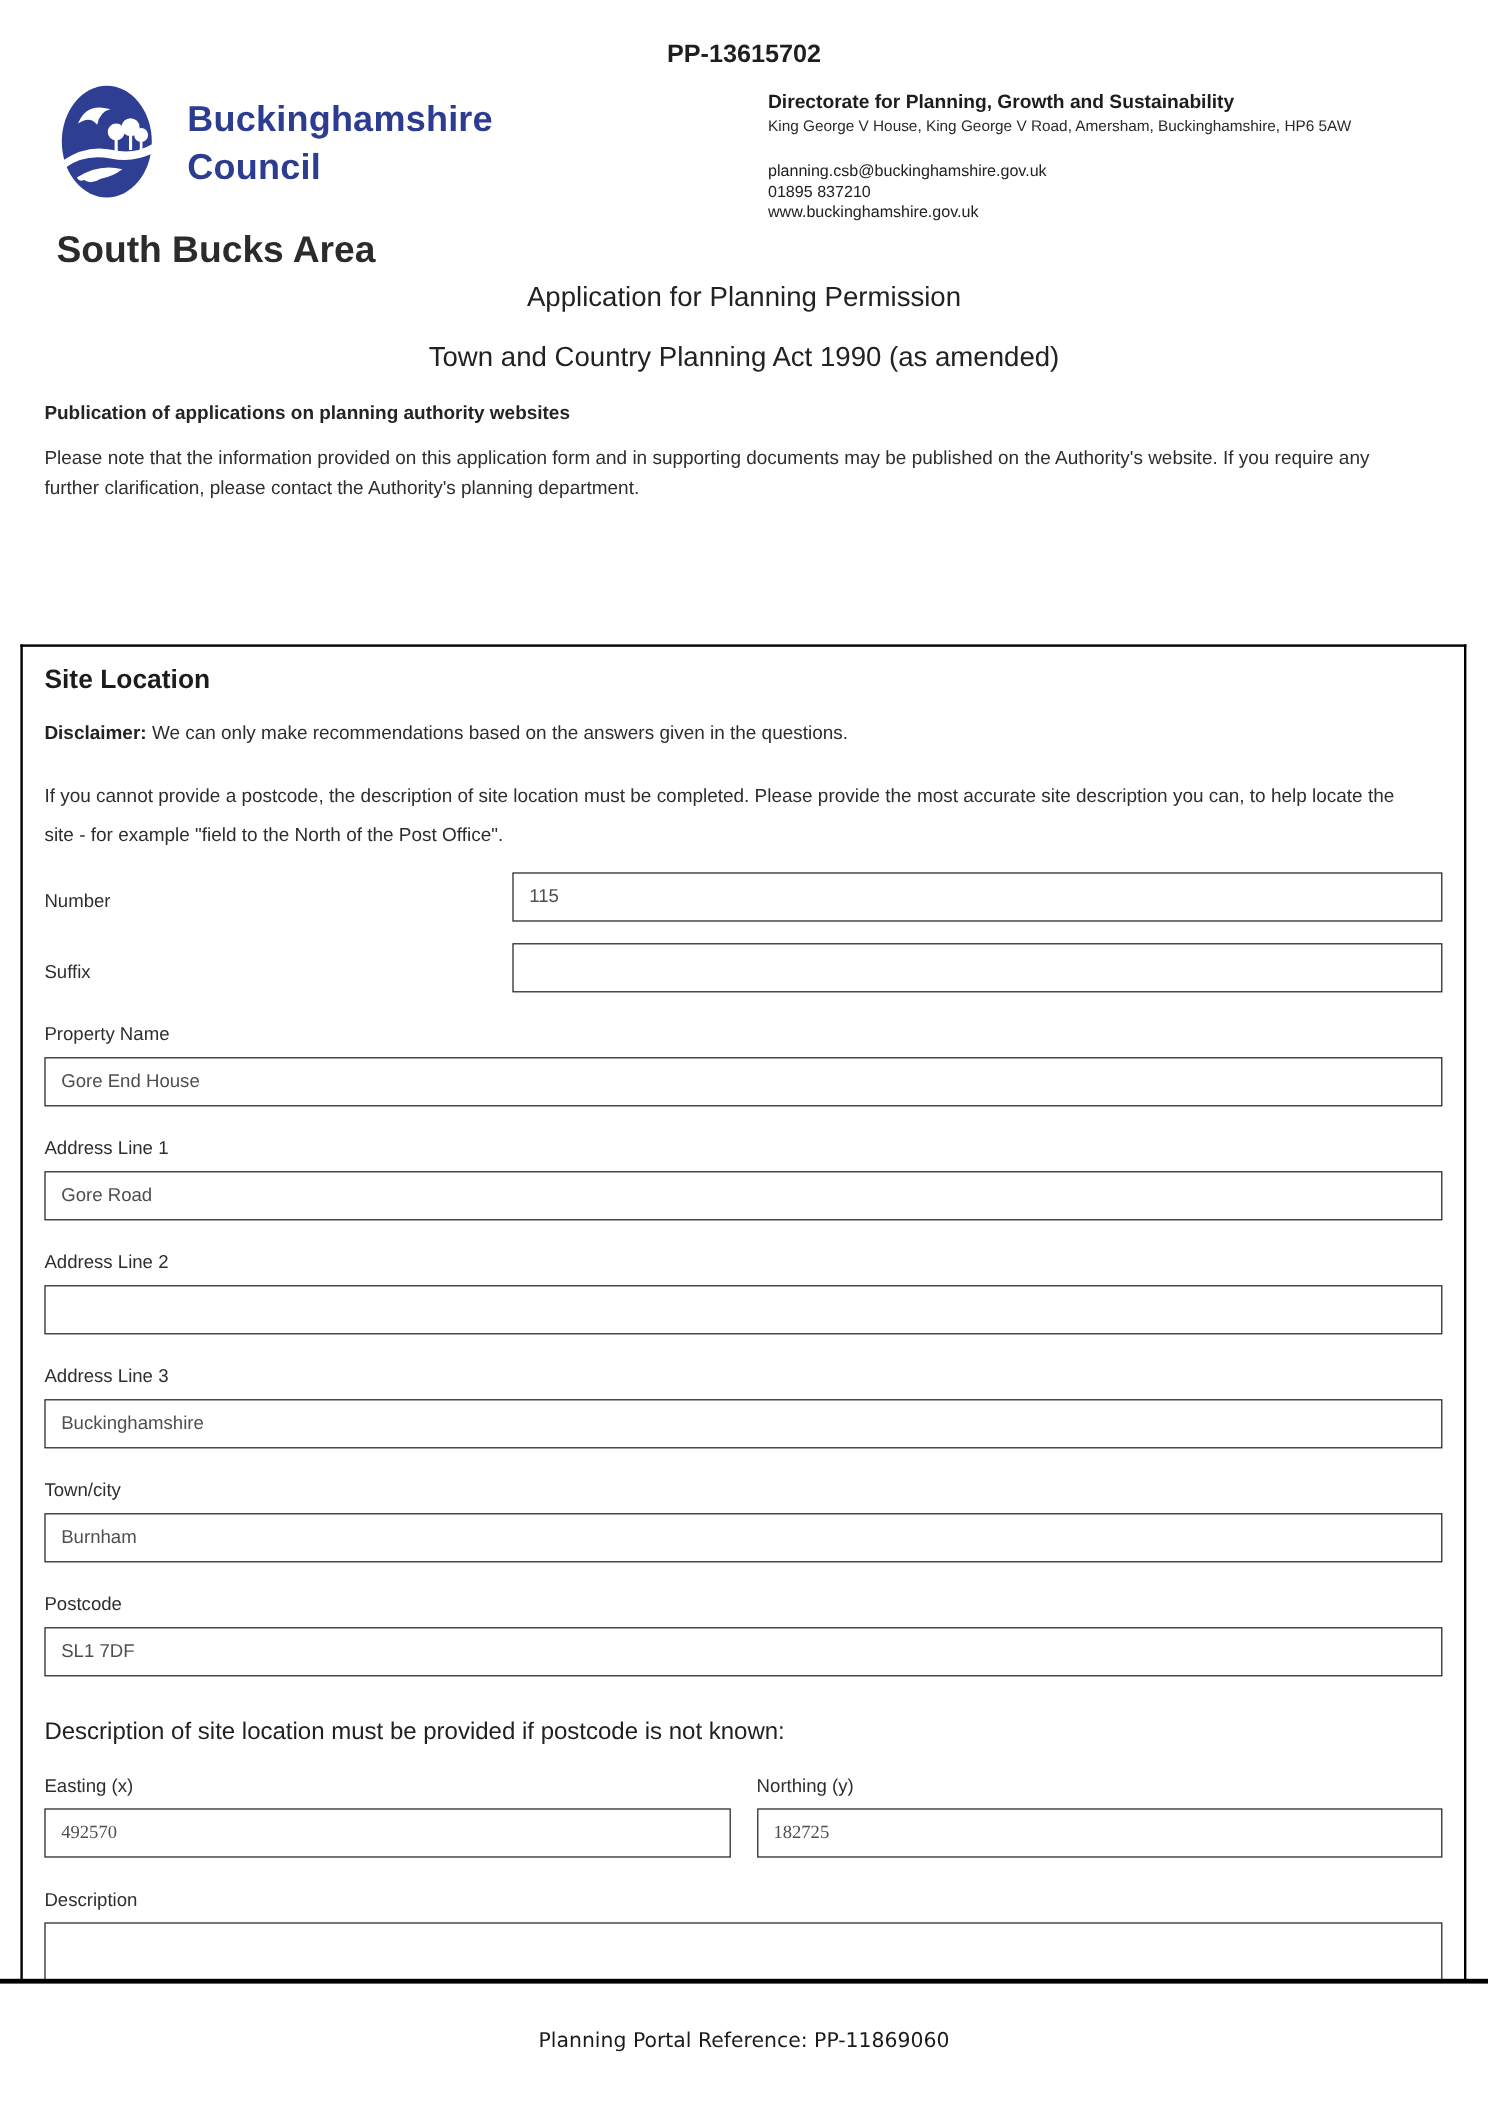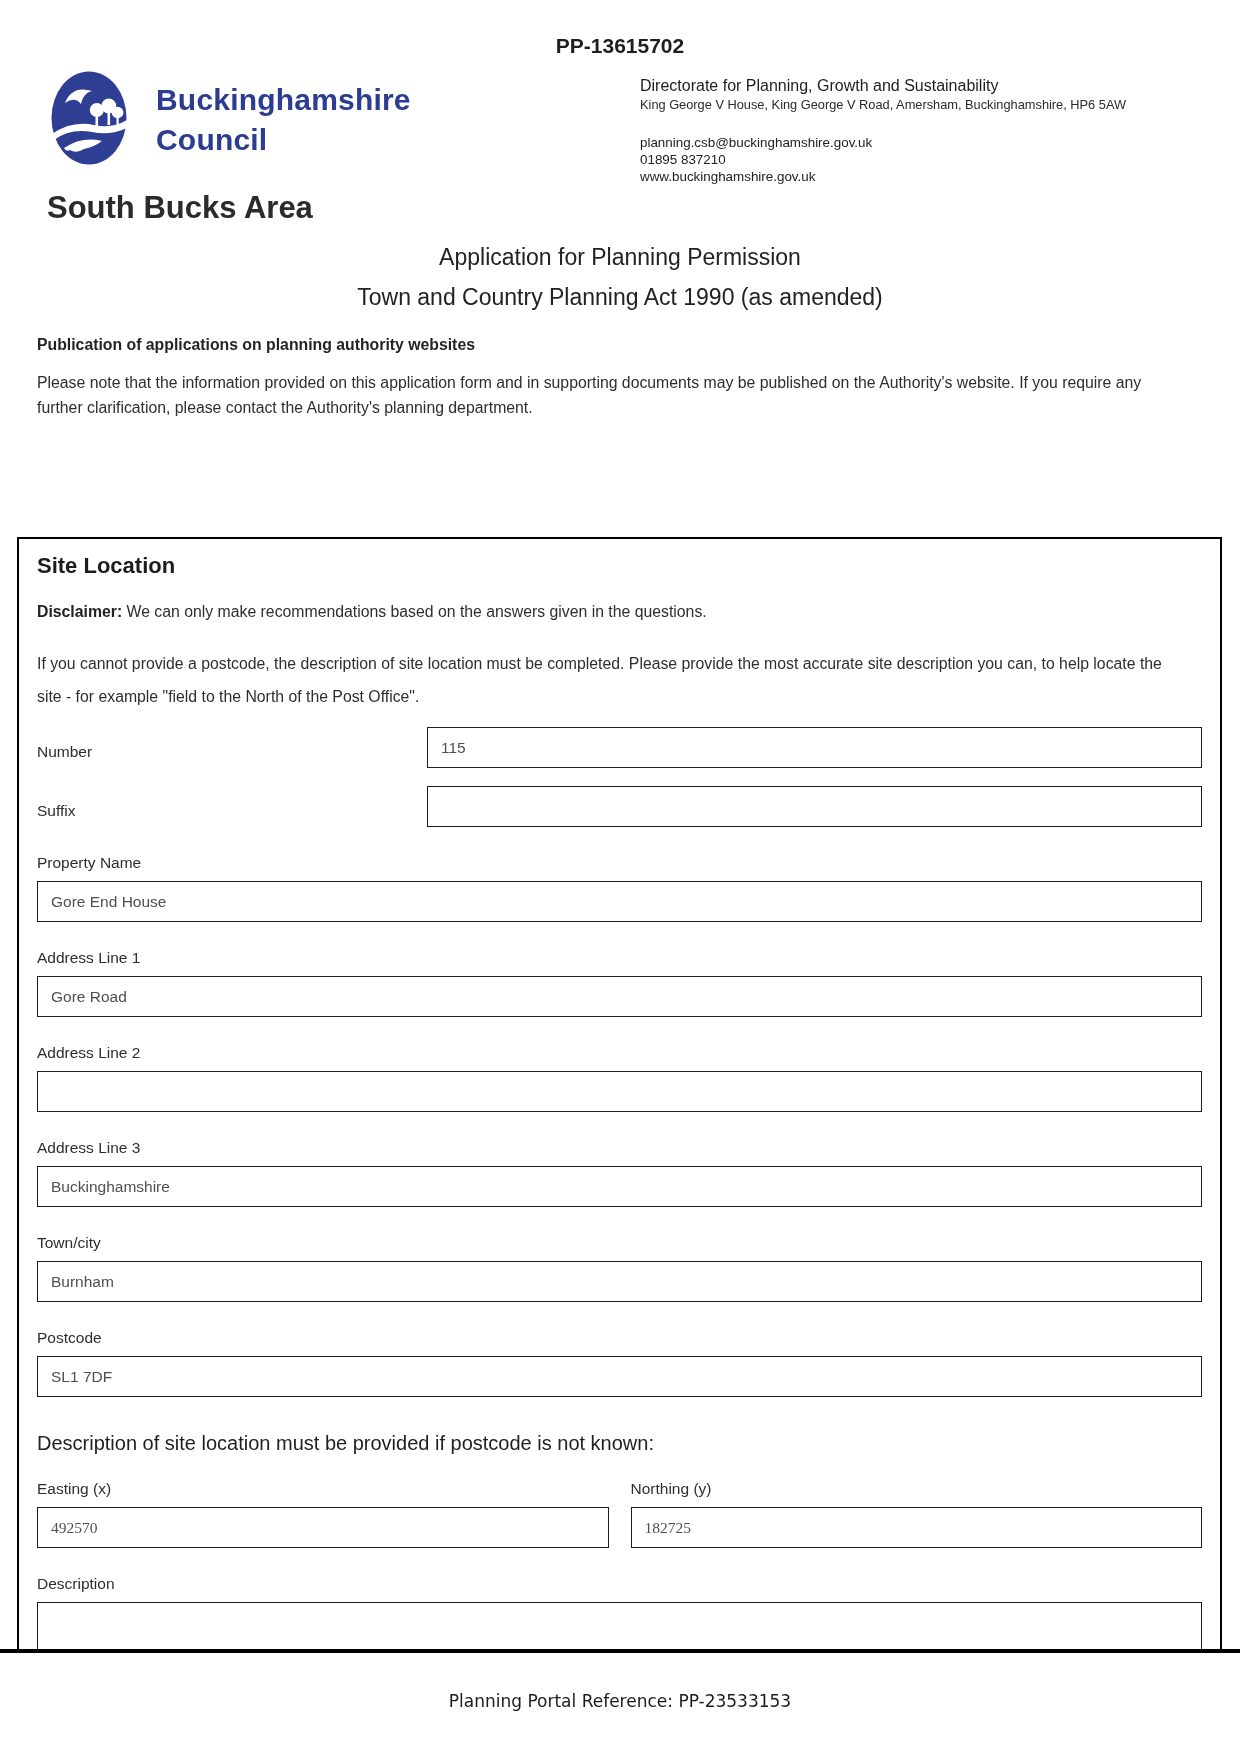--- a/index.html
+++ b/index.html
@@ -10,26 +10,26 @@
   }
   .abs { position:absolute; }
 
   
   .pp-ref { top:34px; left:0; width:1240px; text-align:center;
     font-size:21px; font-weight:bold; color:#1f1f1f; }
   .logo-svg { left:50px; top:70px; }
   .council-name { left:156px; top:80px; font-size:30px; font-weight:bold;
     color:#2c3c90; line-height:40px; letter-spacing:0.2px; }
   .dir-block { left:640px; top:76px; width:490px; }
-  .dir-title { font-size:16px; font-weight:normal; color:#1d1d1d; line-height:19px; }
+  .dir-title { font-size:16px; font-weight:bold; color:#1d1d1d; line-height:19px; }
   .dir-addr { font-size:12.8px; color:#2a2a2a; line-height:16px; margin-top:2px; }
   .dir-contact { margin-top:21px; font-size:13.4px; color:#222; line-height:17px; }
 
   .area-title { left:47px; top:190px; font-size:31px; font-weight:bold; color:#2b2b2b; }
-  .app-title { top:244px; left:0; width:1240px; text-align:center; font-size:23px; color:#222; }
+  .app-title { top:234px; left:0; width:1240px; text-align:center; font-size:23px; color:#222; }
   .act-title { top:284px; left:0; width:1240px; text-align:center; font-size:23px; color:#222; }
 
   .pub-head { left:37px; top:336px; font-size:15.8px; font-weight:bold; color:#242424; }
   .pub-body { left:37px; top:371px; width:1152px; font-size:15.8px;
     line-height:24.5px; color:#2e2e2e; }
 
   
   .box { left:17px; top:537px; width:1205px; height:1114px; box-sizing:border-box;
     border:2px solid #000; border-bottom:none; padding:0 18px; overflow:hidden; }
   .box h2 { margin:14px 0 0 0; font-size:22px; line-height:26px; color:#1c1c1c; }
@@ -168,13 +168,13 @@
     </div>
   </div>
 
   <div class="fgroup">
     <div class="lbl">Description</div>
     <textarea class="tarea" style=""></textarea>
   </div>
 </div>
 
 <div class="abs page-rule"></div>
-<div class="abs footer-ref">Planning Portal Reference: PP-23533153</div>
+<div class="abs footer-ref">Planning Portal Reference: PP-11869060</div>
 
 </body></html>

